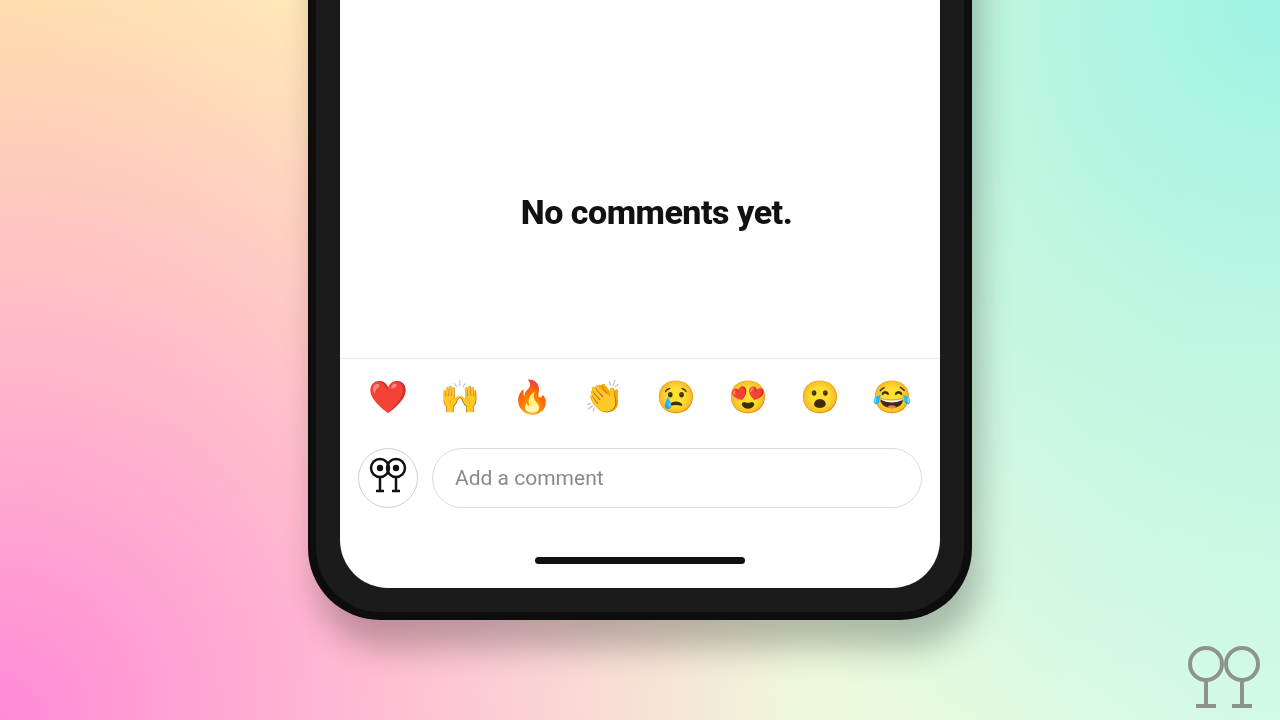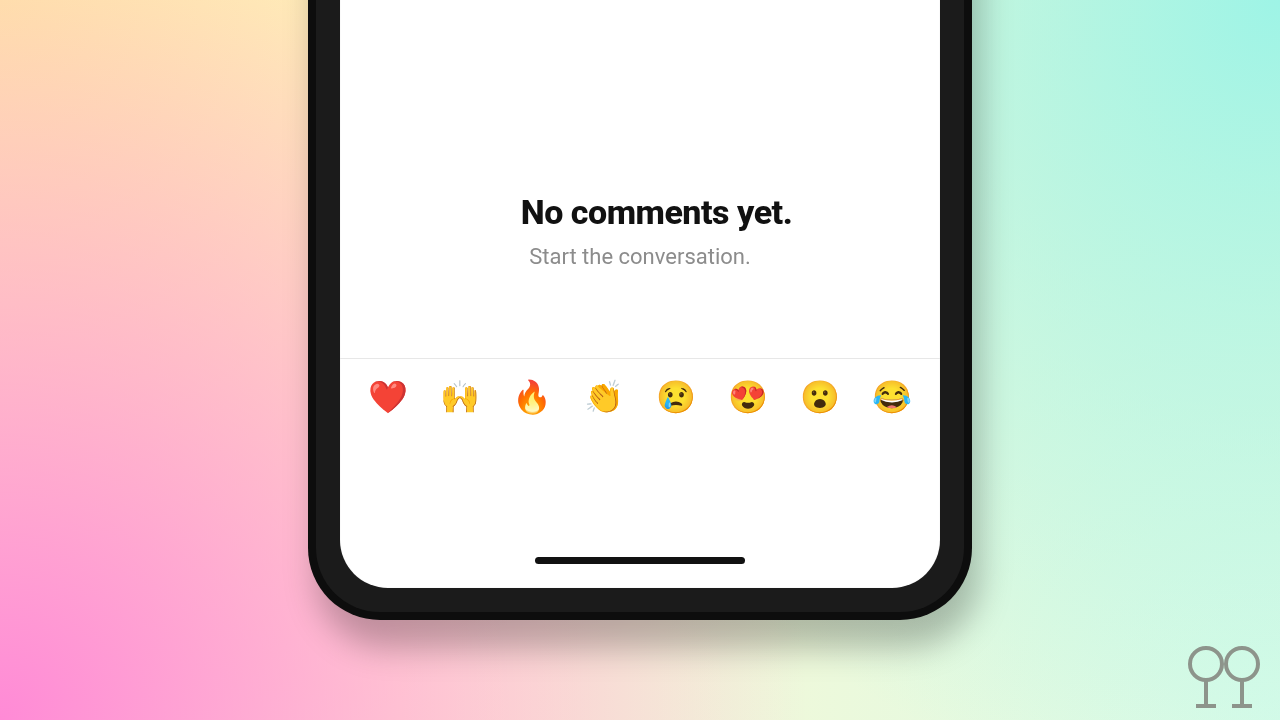--- a/index.html
+++ b/index.html
@@ -164,35 +164,54 @@
 </head>
 <body>
 
 <div class="backdrop"></div>
 
 <div class="phone">
   <div class="phone-inner">
     <div class="screen">
 
       <div class="empty-title">No comments yet.</div>
-      <div class="empty-sub">Start the conversation.</div>
 
       <div class="divider-top"></div>
 
       <div class="emoji-bar">
         <div class="emoji-btn">❤️</div>
         <div class="emoji-btn">🙌</div>
         <div class="emoji-btn">🔥</div>
         <div class="emoji-btn">👏</div>
         <div class="emoji-btn">😢</div>
         <div class="emoji-btn">😍</div>
         <div class="emoji-btn">😮</div>
         <div class="emoji-btn">😂</div>
       </div>
 
+      <div class="input-row">
+        <div class="avatar">
+          <span>
+            <svg viewBox="0 0 42 42">
+
+              <circle cx="13" cy="13" r="9" fill="none" stroke="#111" stroke-width="2.5"></circle>
+              <circle cx="29" cy="13" r="9" fill="none" stroke="#111" stroke-width="2.5"></circle>
+              <circle cx="13" cy="13" r="3.2" fill="#111"></circle>
+              <circle cx="29" cy="13" r="3.2" fill="#111"></circle>
+              <line x1="13" y1="22" x2="13" y2="35" stroke="#111" stroke-width="2.5"></line>
+              <line x1="29" y1="22" x2="29" y2="35" stroke="#111" stroke-width="2.5"></line>
+              <line x1="9" y1="36" x2="17" y2="36" stroke="#111" stroke-width="2.5"></line>
+              <line x1="25" y1="36" x2="33" y2="36" stroke="#111" stroke-width="2.5"></line>
+            </svg>
+          </span>
+        </div>
+        <div class="comment-field">
+          <span>Add a comment</span>
+        </div>
+      </div>
 
       <div class="home-indicator"></div>
     </div>
   </div>
 </div>
 
 <div class="corner-logo">
   <svg viewBox="0 0 84 70">
     <circle cx="24" cy="20" r="16" fill="none" stroke="#8a8f87" stroke-width="4"></circle>
     <circle cx="60" cy="20" r="16" fill="none" stroke="#8a8f87" stroke-width="4"></circle>

